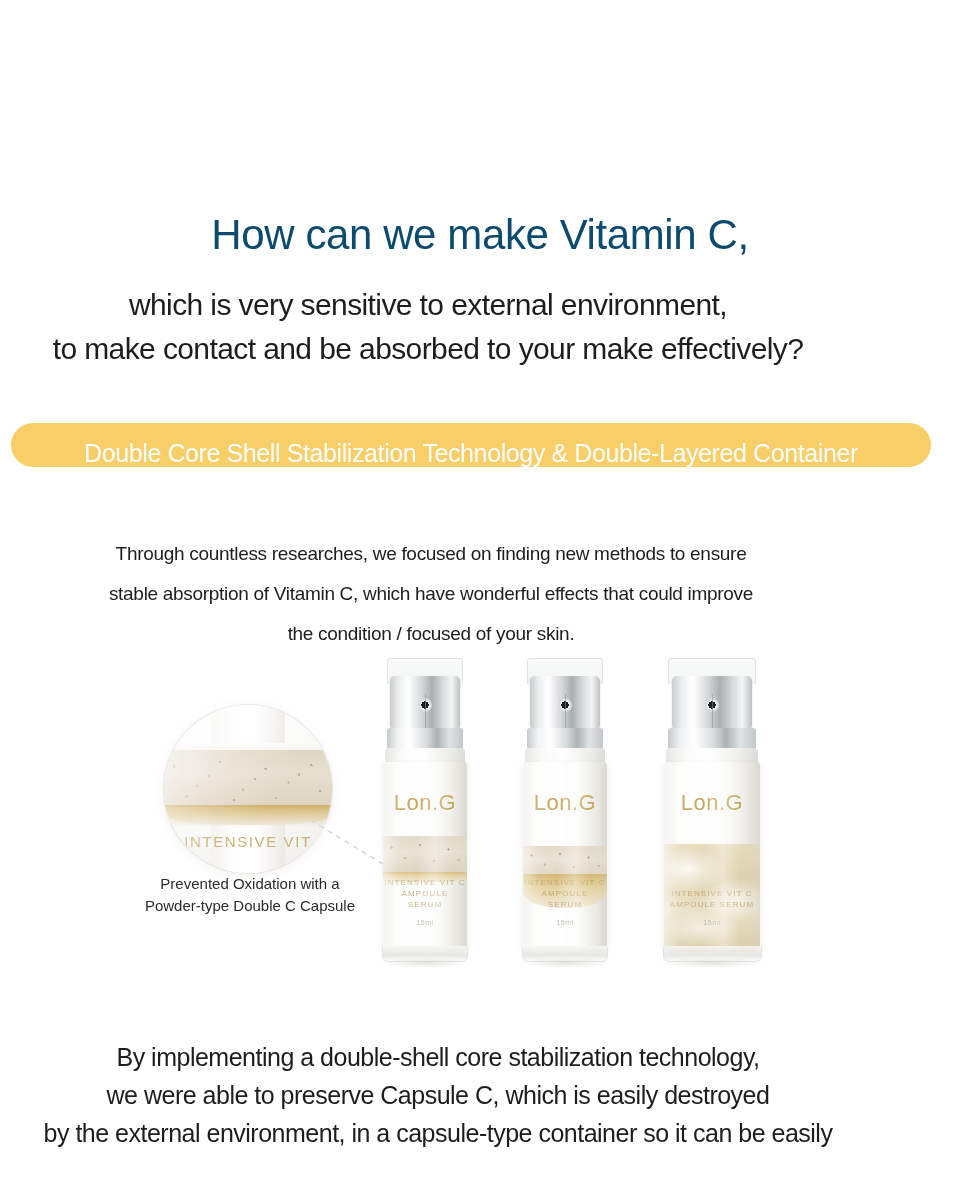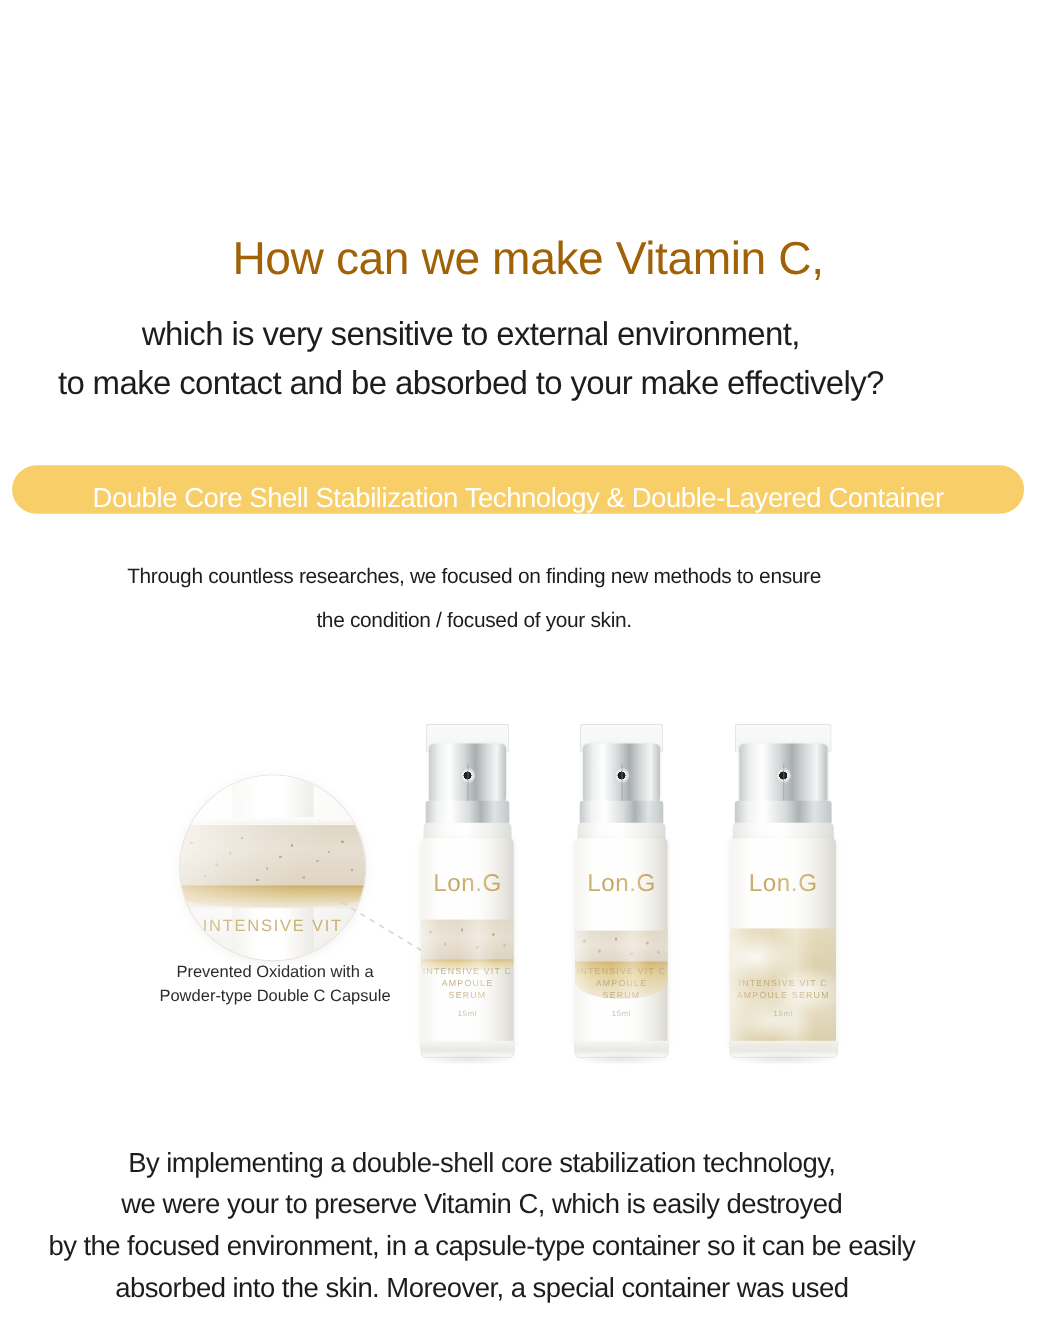--- a/index.html
+++ b/index.html
@@ -10,21 +10,21 @@
     overflow:hidden;
   }
   .page { position:relative; width:960px; height:1201px; background:#fff; }
 
   
   .headline {
     position:absolute; left:0; top:210px; width:960px;
     text-align:center;
     font-size:42px; line-height:50px;
     font-weight:400;
-    color:#a16207;
+    color:#0c4a6e;
     letter-spacing:-0.4px;
   }
   .subhead {
     position:absolute; left:0; top:283px; width:856px;
     text-align:center;
     font-size:30px; line-height:44px;
     font-weight:400;
     color:#1d1d1d;
     letter-spacing:-0.6px;
   }
@@ -42,21 +42,21 @@
     color:#ffffff;
     font-size:25px;
     font-weight:400;
     letter-spacing:-0.4px;
     white-space:nowrap;
     margin-top:16px;
   }
 
   
   .intro {
-    position:absolute; left:0; top:505px; width:862px;
+    position:absolute; left:0; top:534px; width:862px;
     text-align:center;
     font-size:19px; line-height:40px;
     color:#1d1d1d;
     letter-spacing:-0.3px;
   }
   .intro div { white-space:nowrap; }
 
   
   .scene { position:absolute; left:0; top:648px; width:960px; height:360px; }
 
@@ -287,20 +287,21 @@
     <div>which is very sensitive to external environment,</div>
     <div>to make contact and be absorbed to your make effectively?</div>
   </div>
 
   <div class="banner">
     <span class="banner-text">Double Core Shell Stabilization Technology &amp; Double-Layered Container</span>
   </div>
 
   <div class="intro">
     <div>Through countless researches, we focused on finding new methods to ensure</div>
+    <div>stable absorption of Vitamin C, which have wonderful effects that could improve</div>
     <div>the condition / focused of your skin.</div>
   </div>
 
   <div class="scene">
 
     <div class="magnifier">
       <div class="mag-bottlebody"></div>
       <div class="mag-powder-top"></div>
       <div class="mag-powder"></div>
       <div class="mag-liquid"></div>
@@ -383,18 +384,17 @@
         <div class="glass-gloss"></div>
       </div>
       <div class="base"></div>
       <div class="shadow"></div>
     </div>
 
   </div>
 
   <div class="outro">
     <div>By implementing a double-shell core stabilization technology,</div>
-    <div>we were your to preserve Vitamin C, which is easily destroyed</div>
-    <div>by the focused environment, in a capsule-type container so it can be easily</div>
-    <div>absorbed into the skin. Moreover, a special container was used</div>
+    <div>we were able to preserve Capsule C, which is easily destroyed</div>
+    <div>by the external environment, in a capsule-type container so it can be easily</div>
   </div>
 
 </div>
 
 </body></html>

